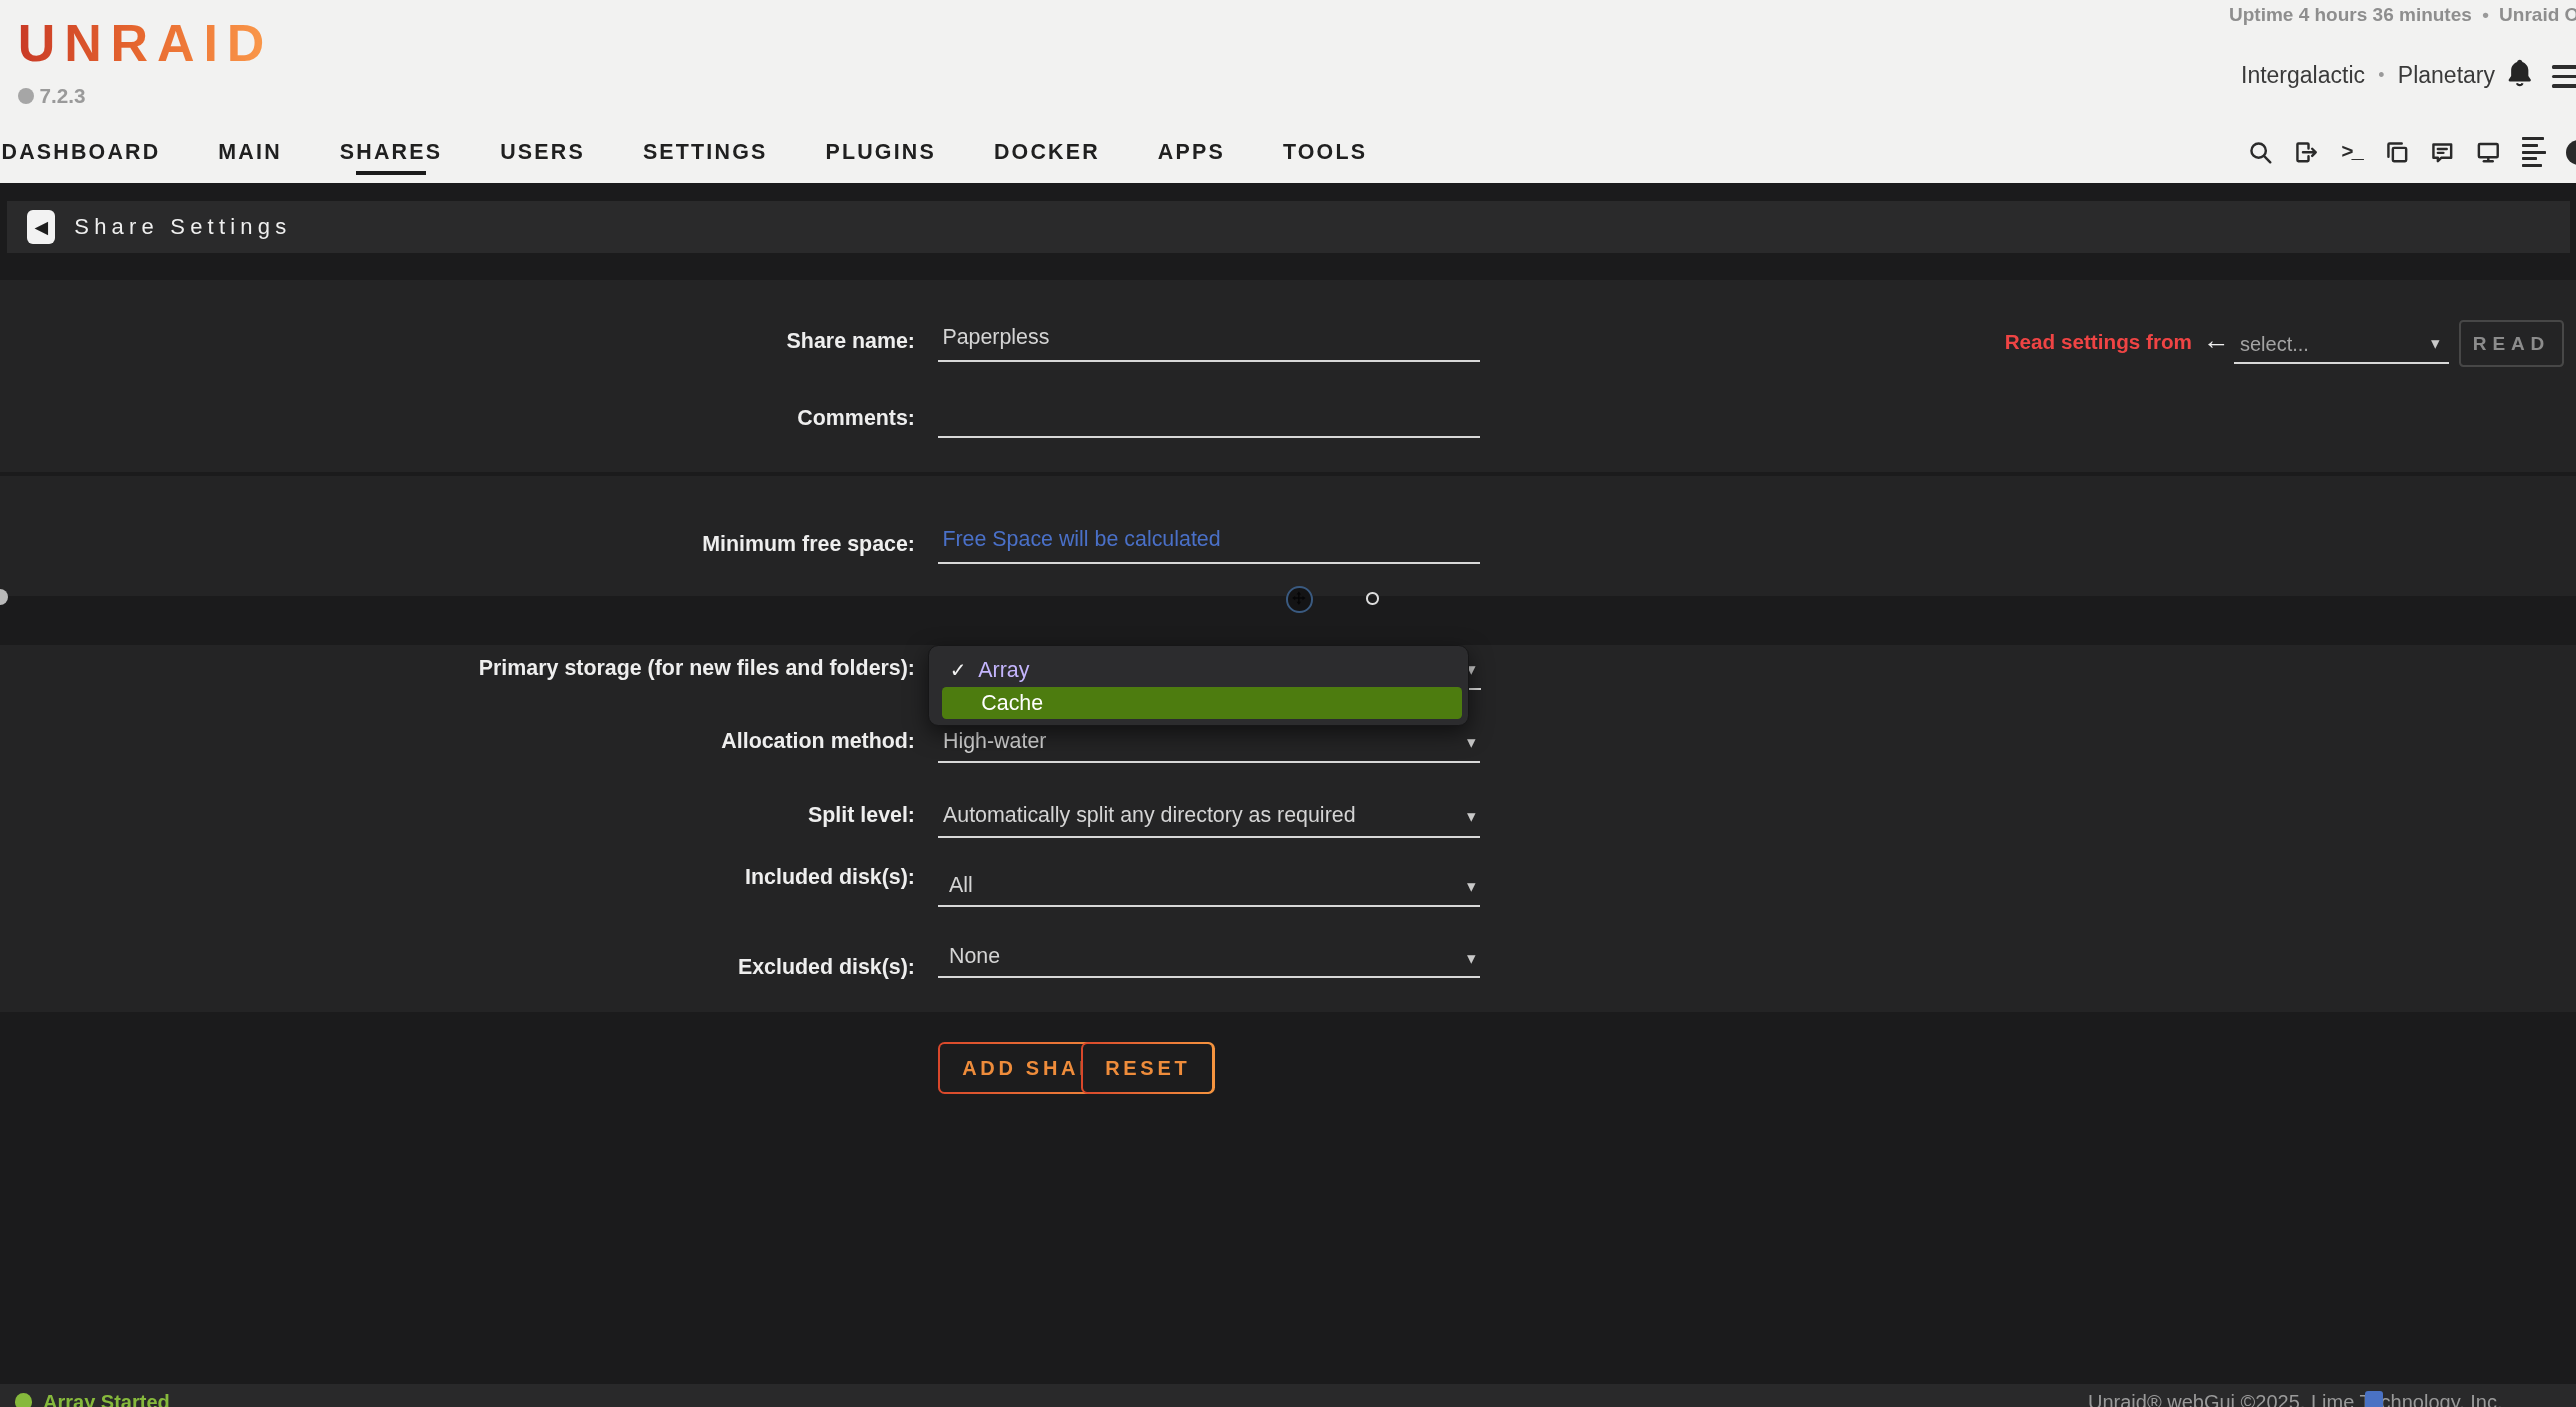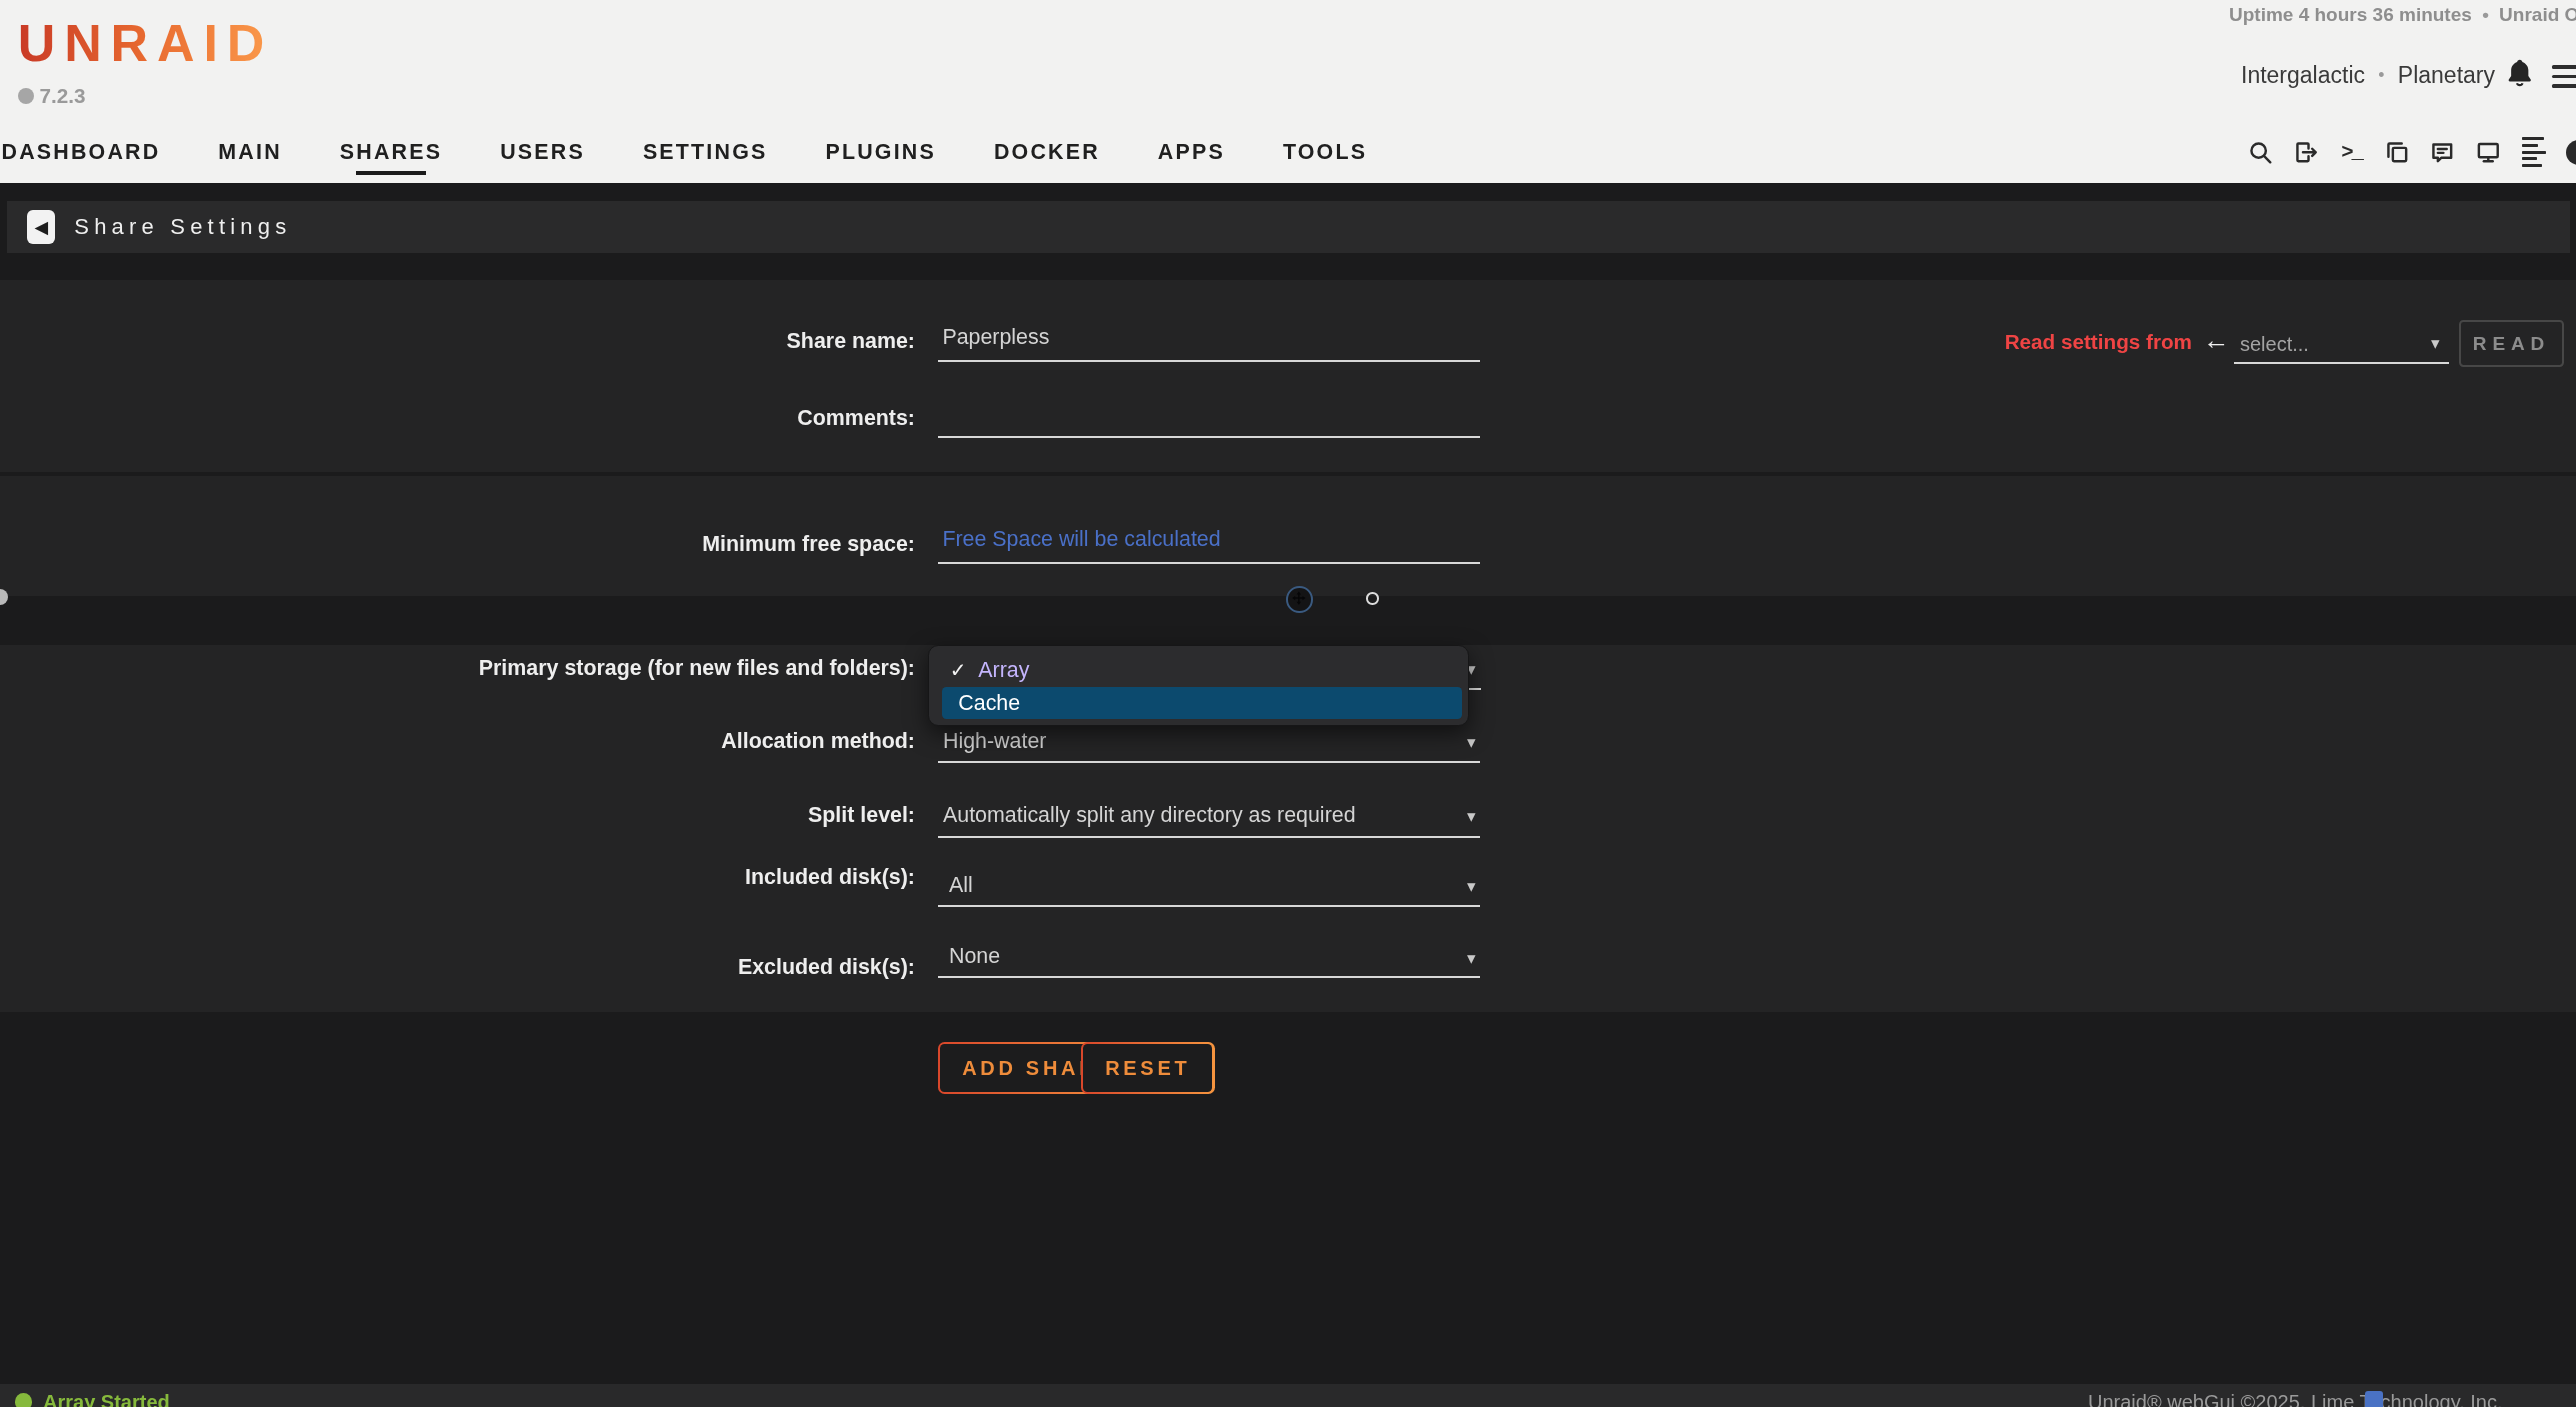--- a/index.html
+++ b/index.html
@@ -66,22 +66,22 @@
   .read-arrow{ position:absolute; left:2203px; top:325px; color:#efefef; font-size:26.6px; font-weight:bold; }
   .read-select{ position:absolute; left:2240px; top:333px; color:#a3a3a3; font-size:20px; cursor:pointer; }
   .read-btn{ position:absolute; left:2459px; top:320px; width:105px; height:47px; background:transparent;
     border:2.2px solid #474747; border-radius:4.4px; color:#8c8c8c; font-size:19px; font-weight:bold;
     letter-spacing:5.9px; font-family:"Liberation Sans",sans-serif; cursor:pointer; }
   
   .popup{ position:absolute; left:928px; top:645px; width:541px; height:81px; background:#2c2c2e;
     border:1.5px solid #161617; border-radius:10.3px; box-shadow:0 7.4px 22px rgba(0,0,0,.55); z-index:5; }
   .opt1{ position:absolute; left:20.7px; top:11.8px; color:#c4b5fd; font-size:21.4px; display:flex; gap:11.8px; cursor:pointer; }
   .check::before{ content:"✓"; color:#f2f2f2; font-size:20px; }
-  .opt2{ position:absolute; left:13.3px; right:5.9px; top:41px; height:32px; background:#0c4a6e; border-radius:4.4px;
-    color:#ffffff; font-size:21.4px; display:flex; align-items:center; padding-left:16px; cursor:pointer; }
+  .opt2{ position:absolute; left:13.3px; right:5.9px; top:41px; height:32px; background:#4d7c0f; border-radius:4.4px;
+    color:#ffffff; font-size:21.4px; display:flex; align-items:center; padding-left:39px; cursor:pointer; }
   
   .obtn{ position:absolute; top:1042px; padding:2.2px; border-radius:6.6px;
     background:linear-gradient(90deg,#d9472b,#f6953f); cursor:pointer; }
   .obtn .inner{ background:#1c1c1d; border-radius:4.4px; padding:12.5px 22px; color:#ee8c3b;
     font-size:20px; font-weight:bold; letter-spacing:3.7px; white-space:nowrap; text-align:center; }
   
   .movecur{ position:absolute; left:1286px; top:586px; width:26.6px; height:26.6px; border-radius:50%;
     background:#141415; border:2.2px solid #3a5a80; display:flex; align-items:center; justify-content:center; }
   .movecur svg{ width:17.7px; height:17.7px; fill:#060607; }
   .circur{ position:absolute; left:1366px; top:592px; width:12.5px; height:12.5px; border-radius:50%;

